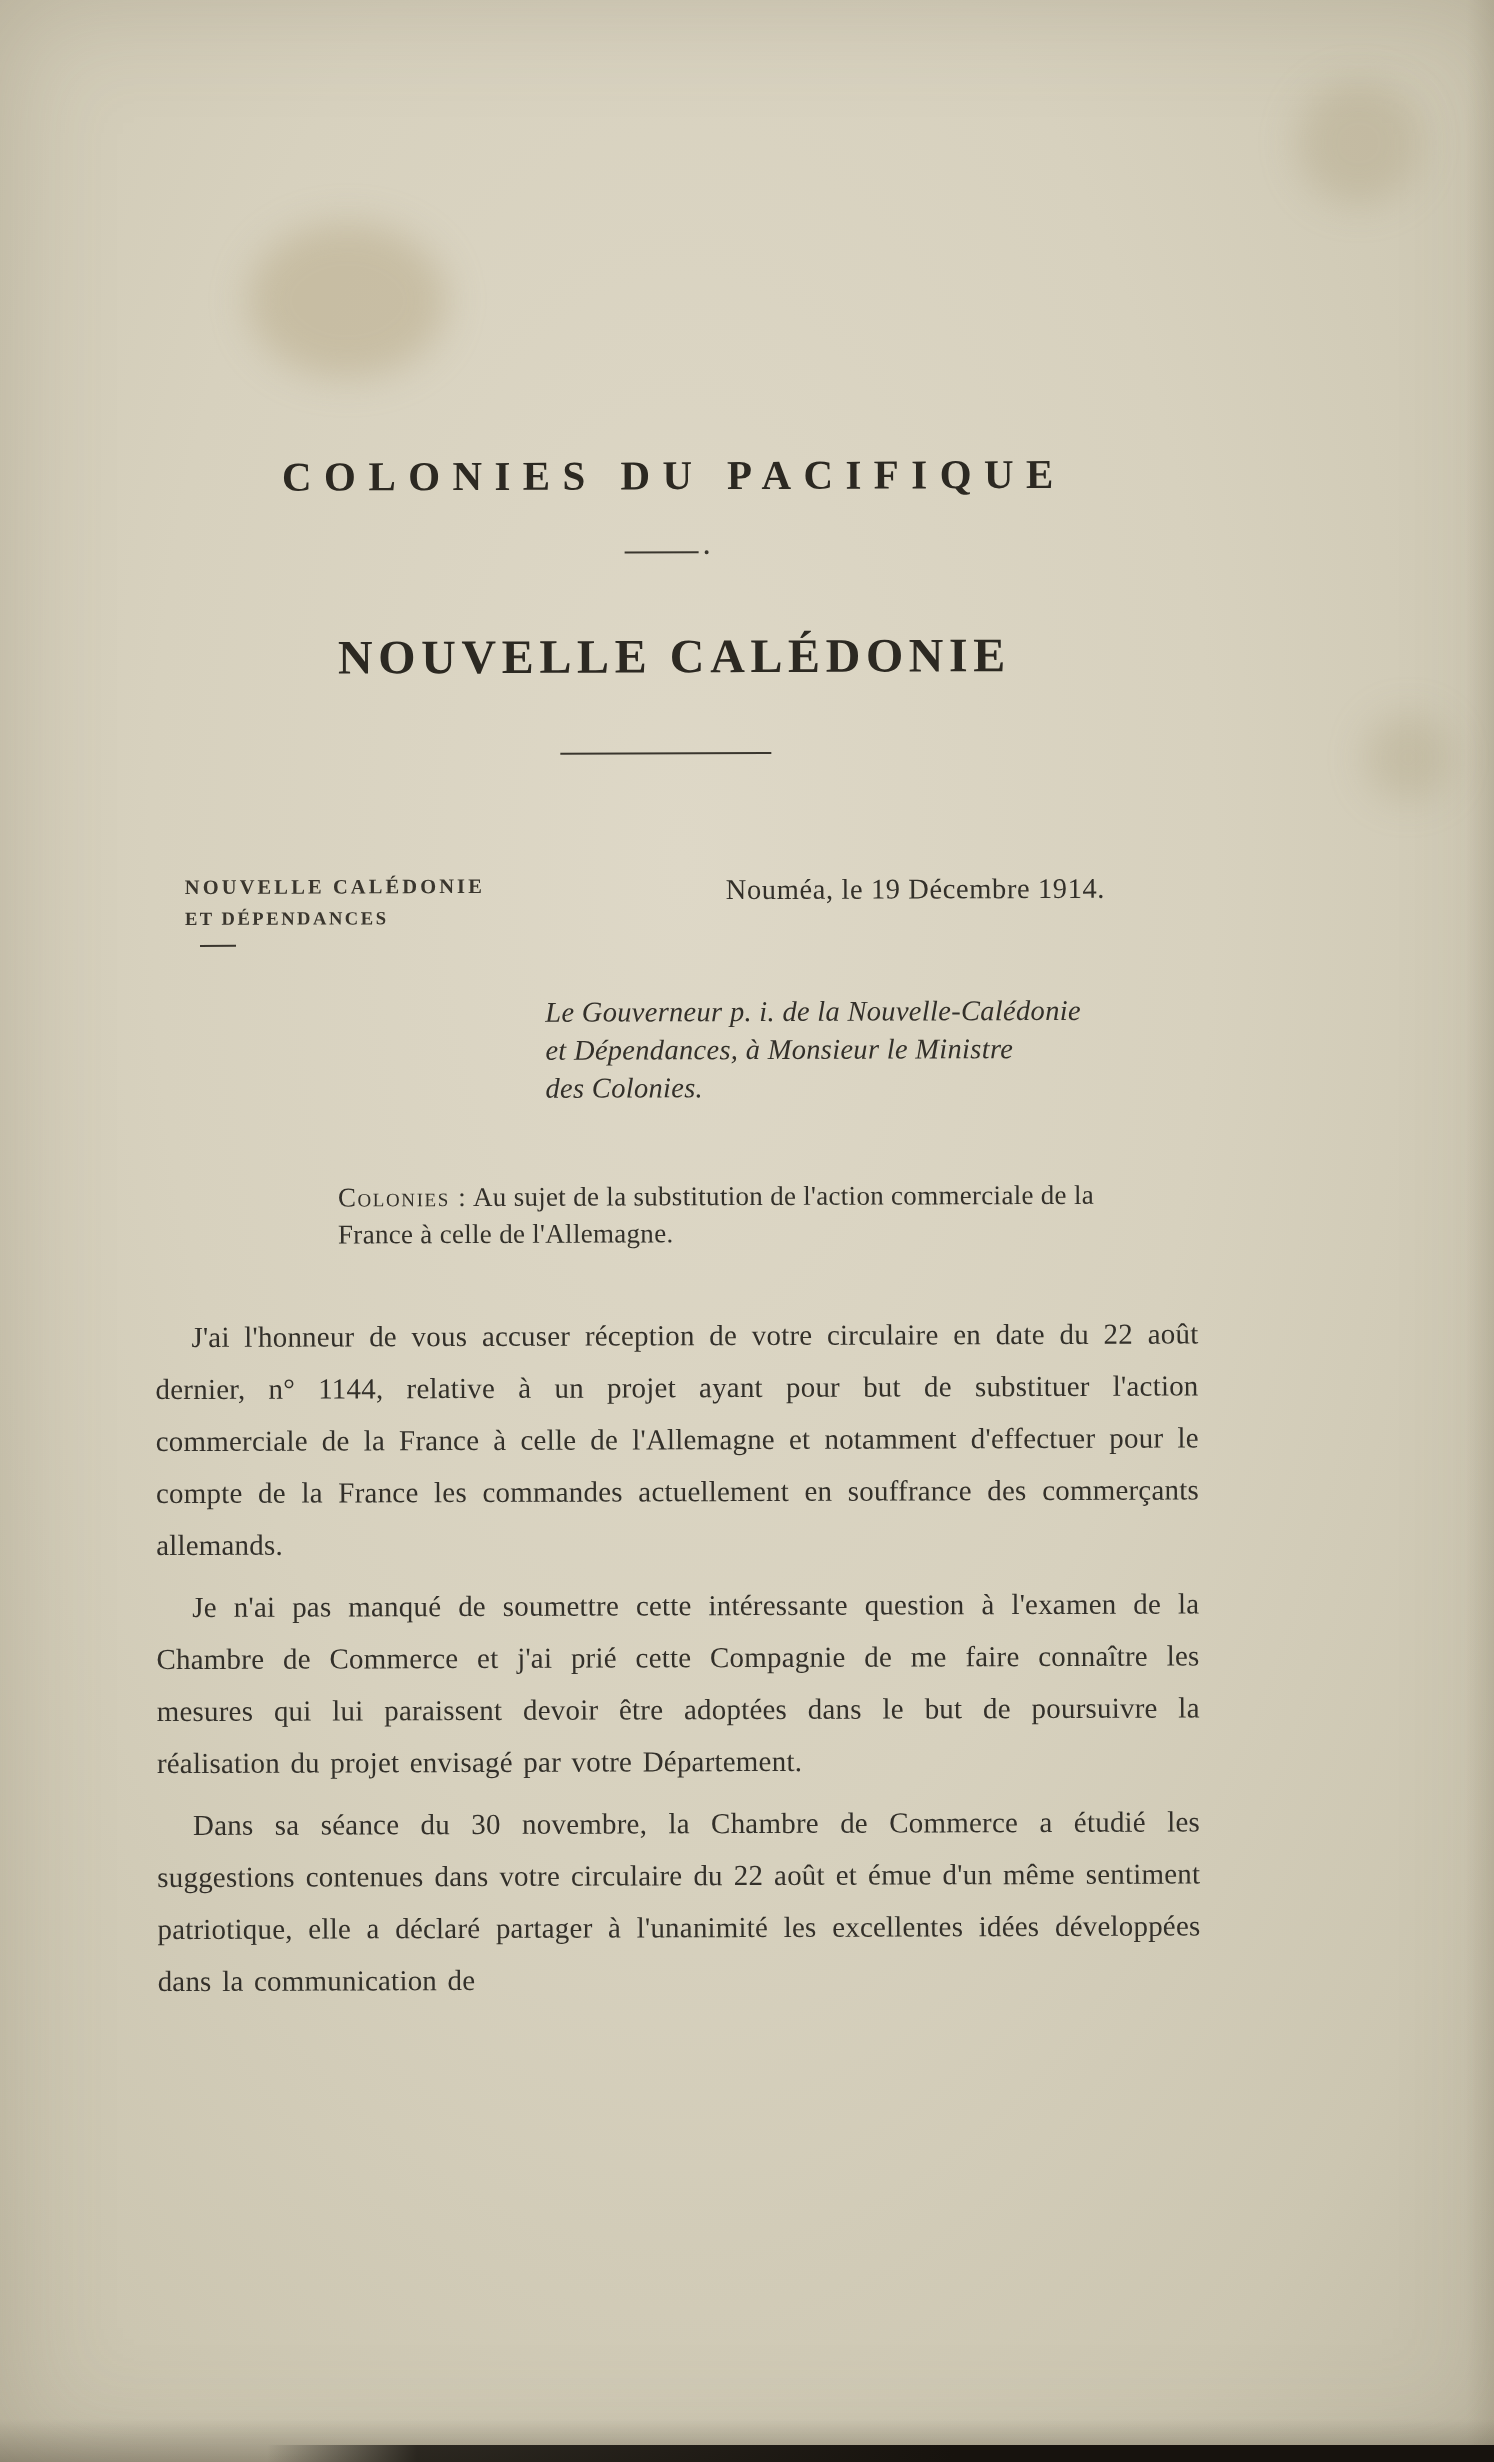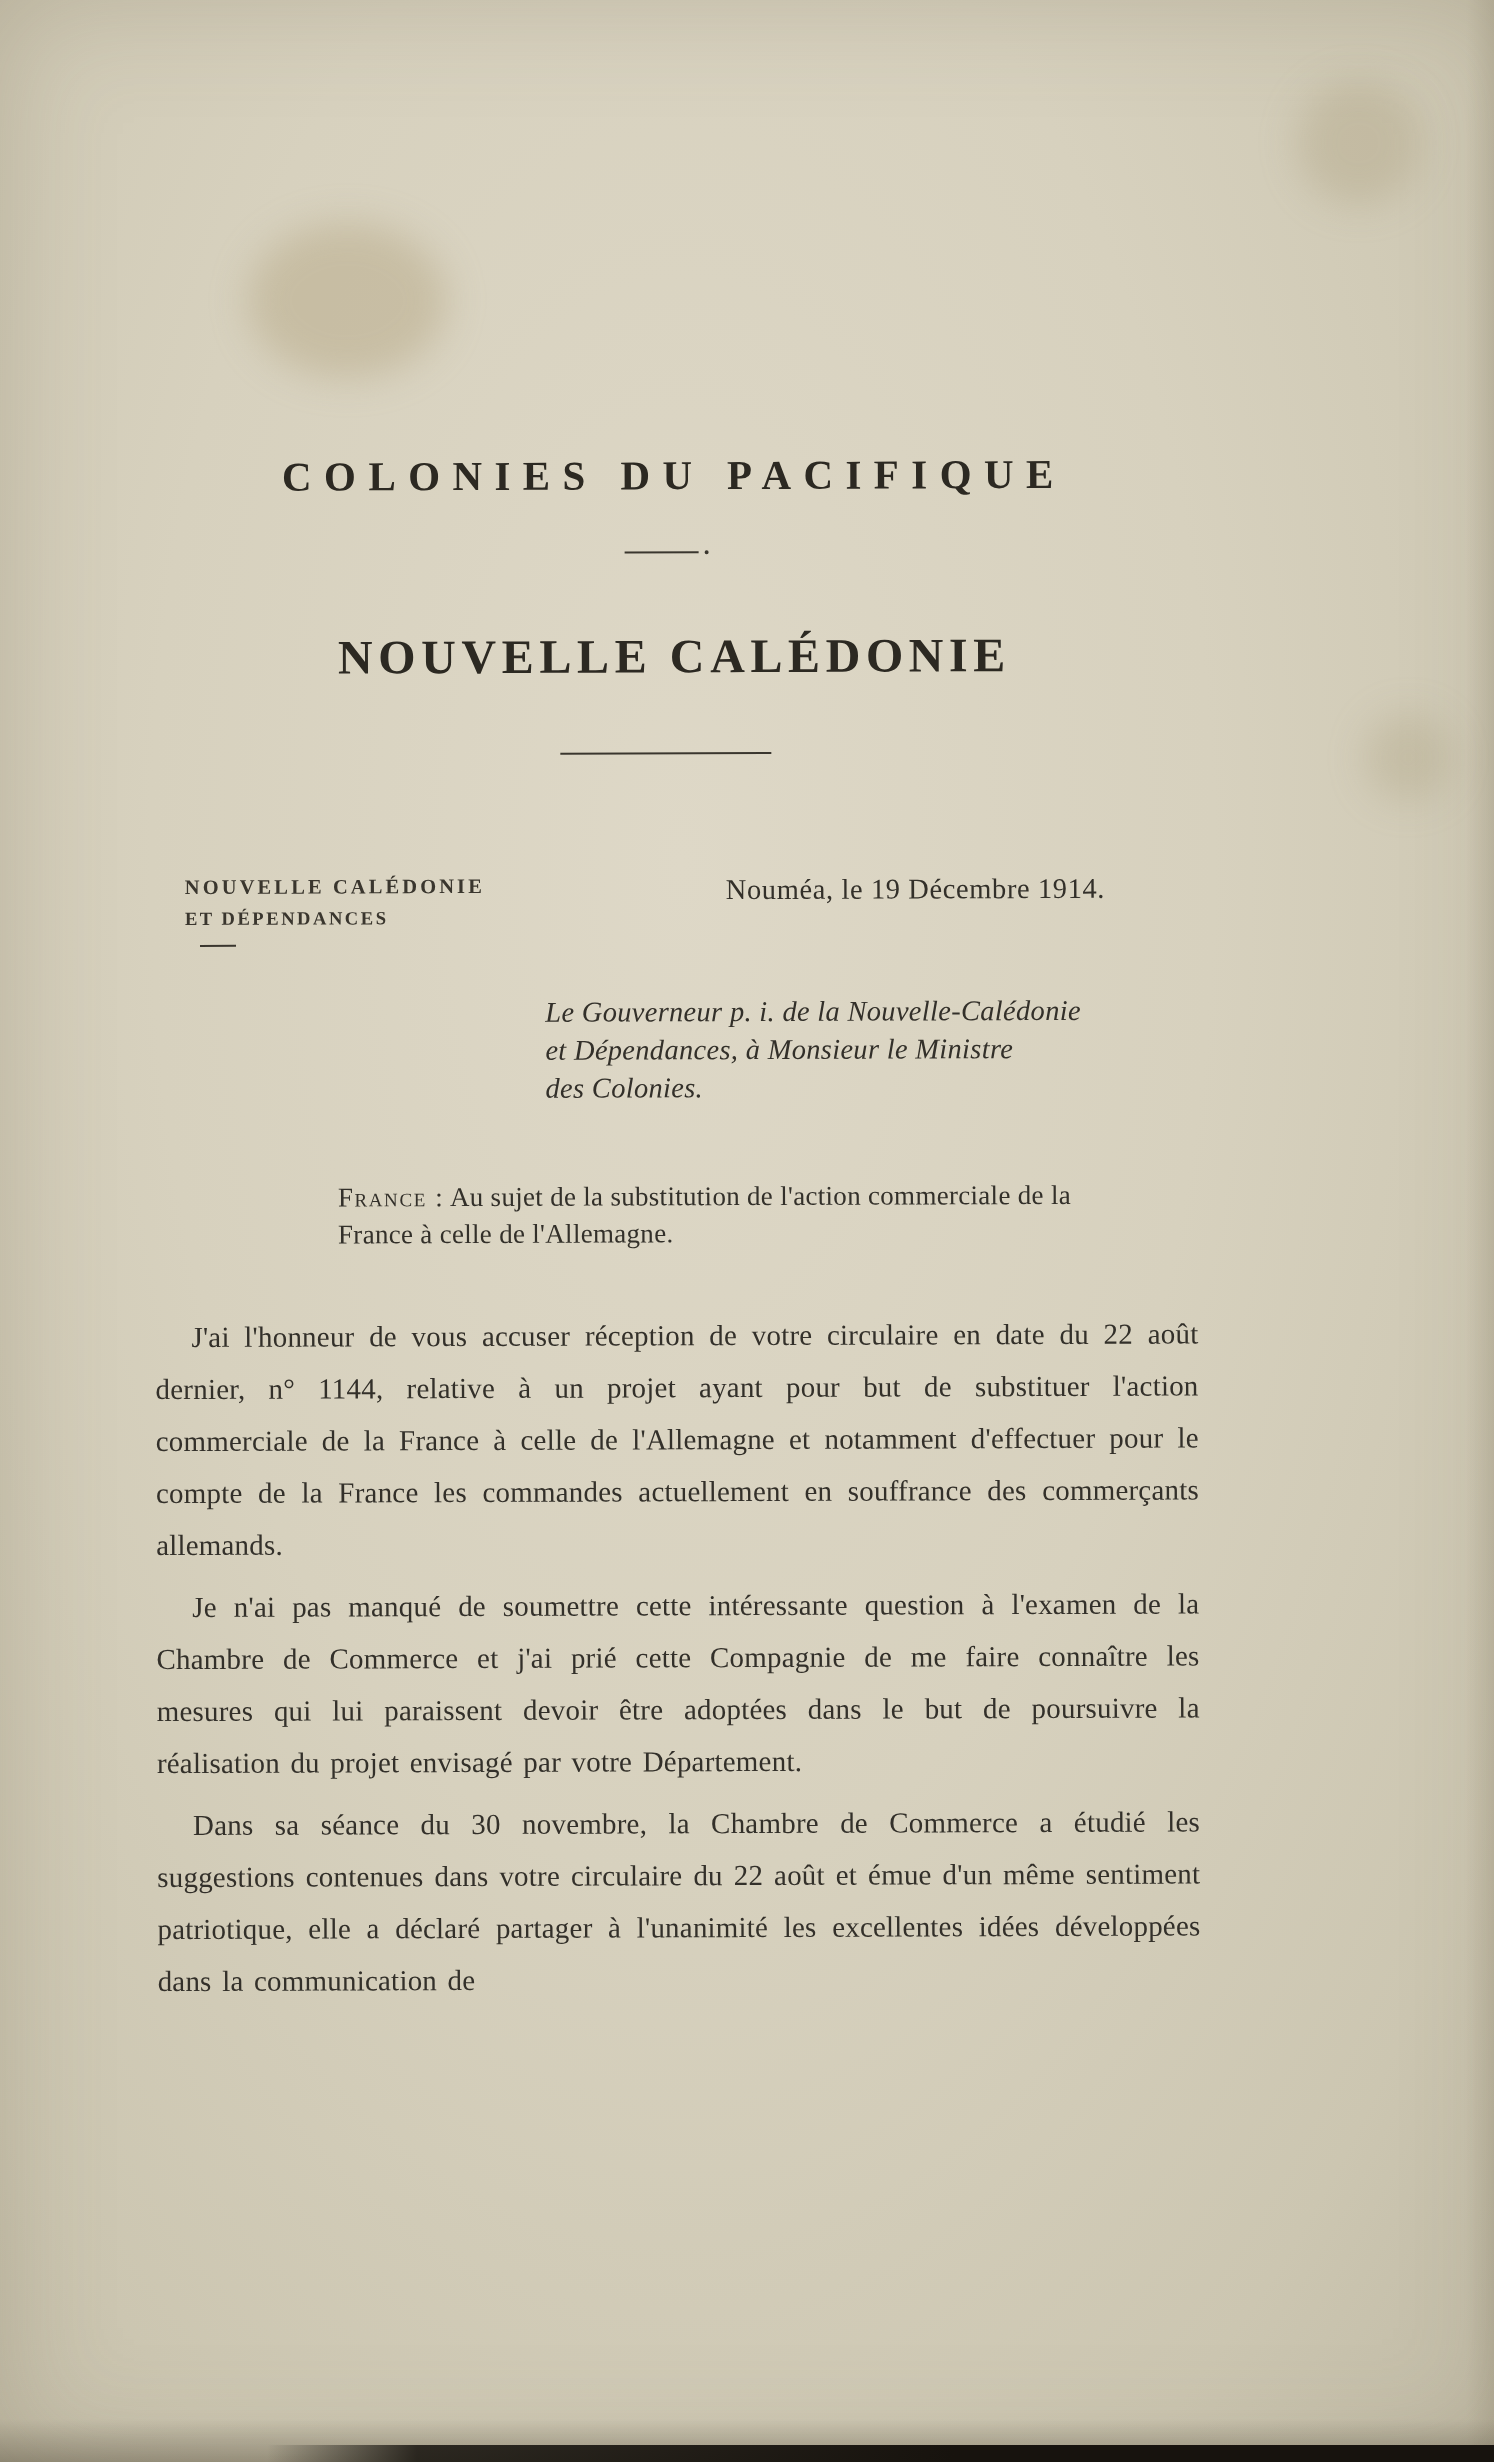--- a/index.html
+++ b/index.html
@@ -170,21 +170,21 @@
 
     <div class="dateline">Nouméa, le 19 Décembre 1914.</div>
 
     <div class="addressee">
       <div>Le Gouverneur p. i. de la Nouvelle-Calédonie</div>
       <div>et Dépendances, à Monsieur le Ministre</div>
       <div>des Colonies.</div>
     </div>
 
     <div class="analyse">
-      <span class="sc">France :</span>
+      <span class="sc">Colonies :</span>
       <span>Au sujet de la substitution de l'action commerciale de la France à celle de l'Allemagne.</span>
     </div>
 
     <div class="letter-body">
       <p>J'ai l'honneur de vous accuser réception de votre circulaire en date du 22 août dernier, n° 1144, relative à un projet ayant pour but de substituer l'action commerciale de la France à celle de l'Allemagne et notamment d'effectuer pour le compte de la France les commandes actuellement en souffrance des commerçants allemands.</p>
       <p>Je n'ai pas manqué de soumettre cette intéressante question à l'examen de la Chambre de Commerce et j'ai prié cette Compagnie de me faire connaître les mesures qui lui paraissent devoir être adoptées dans le but de poursuivre la réalisation du projet envisagé par votre Département.</p>
       <p>Dans sa séance du 30 novembre, la Chambre de Commerce a étudié les suggestions contenues dans votre circulaire du 22 août et émue d'un même sentiment patriotique, elle a déclaré partager à l'unanimité les excellentes idées développées dans la communication de</p>
     </div>
 
   </div>

